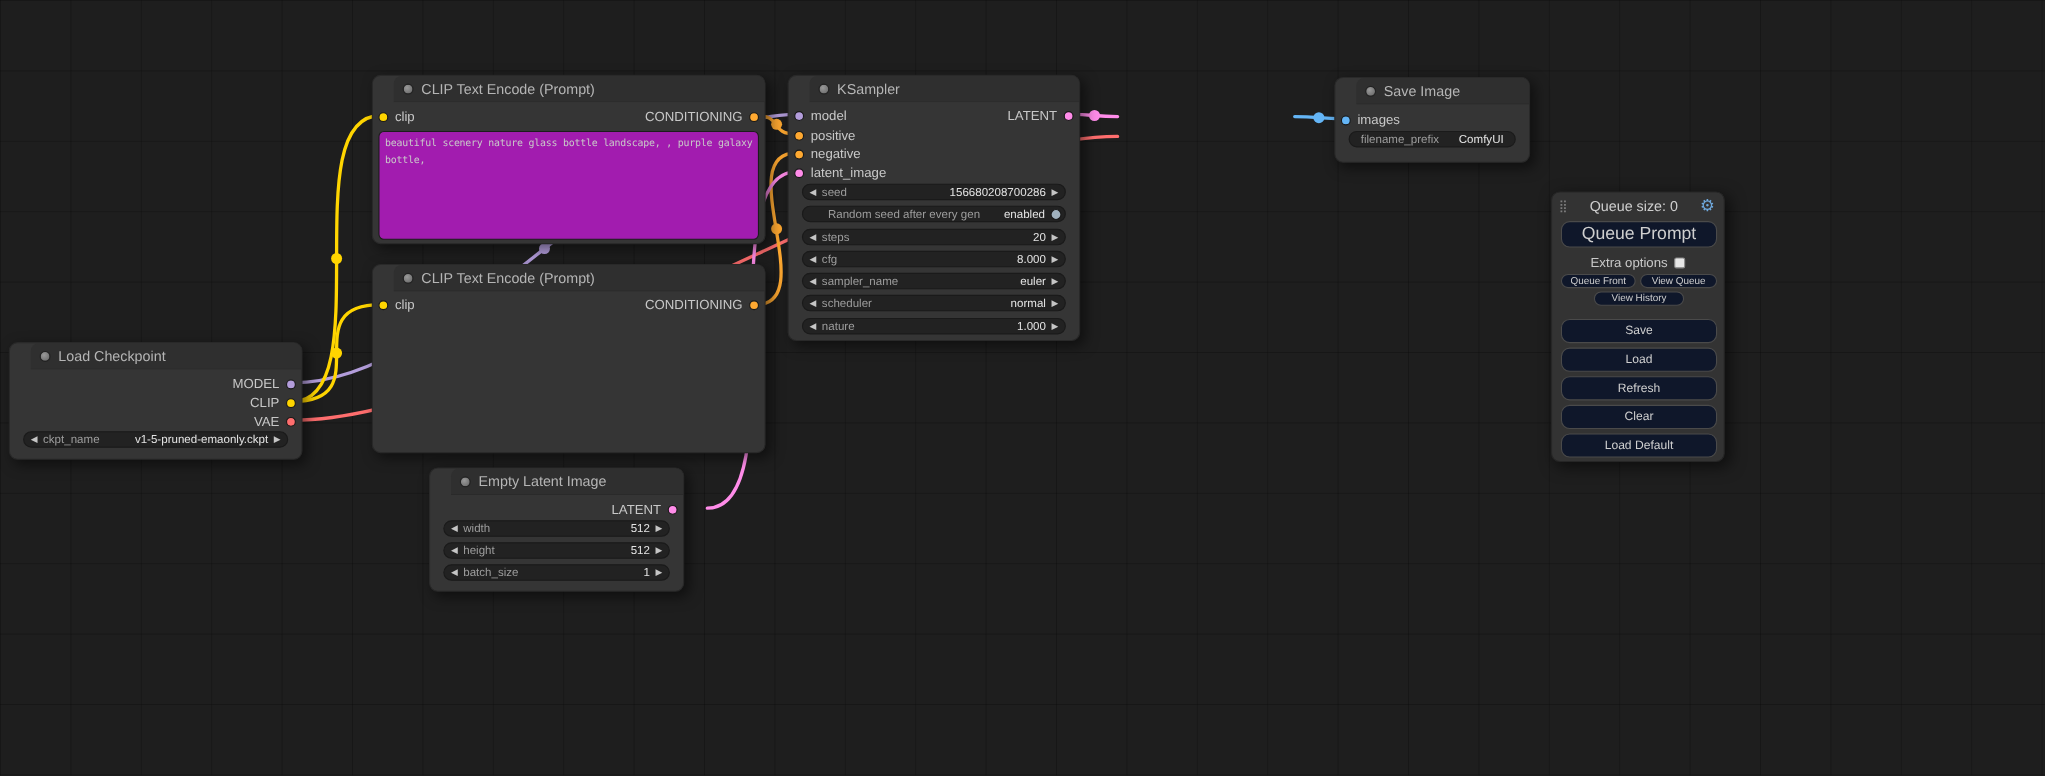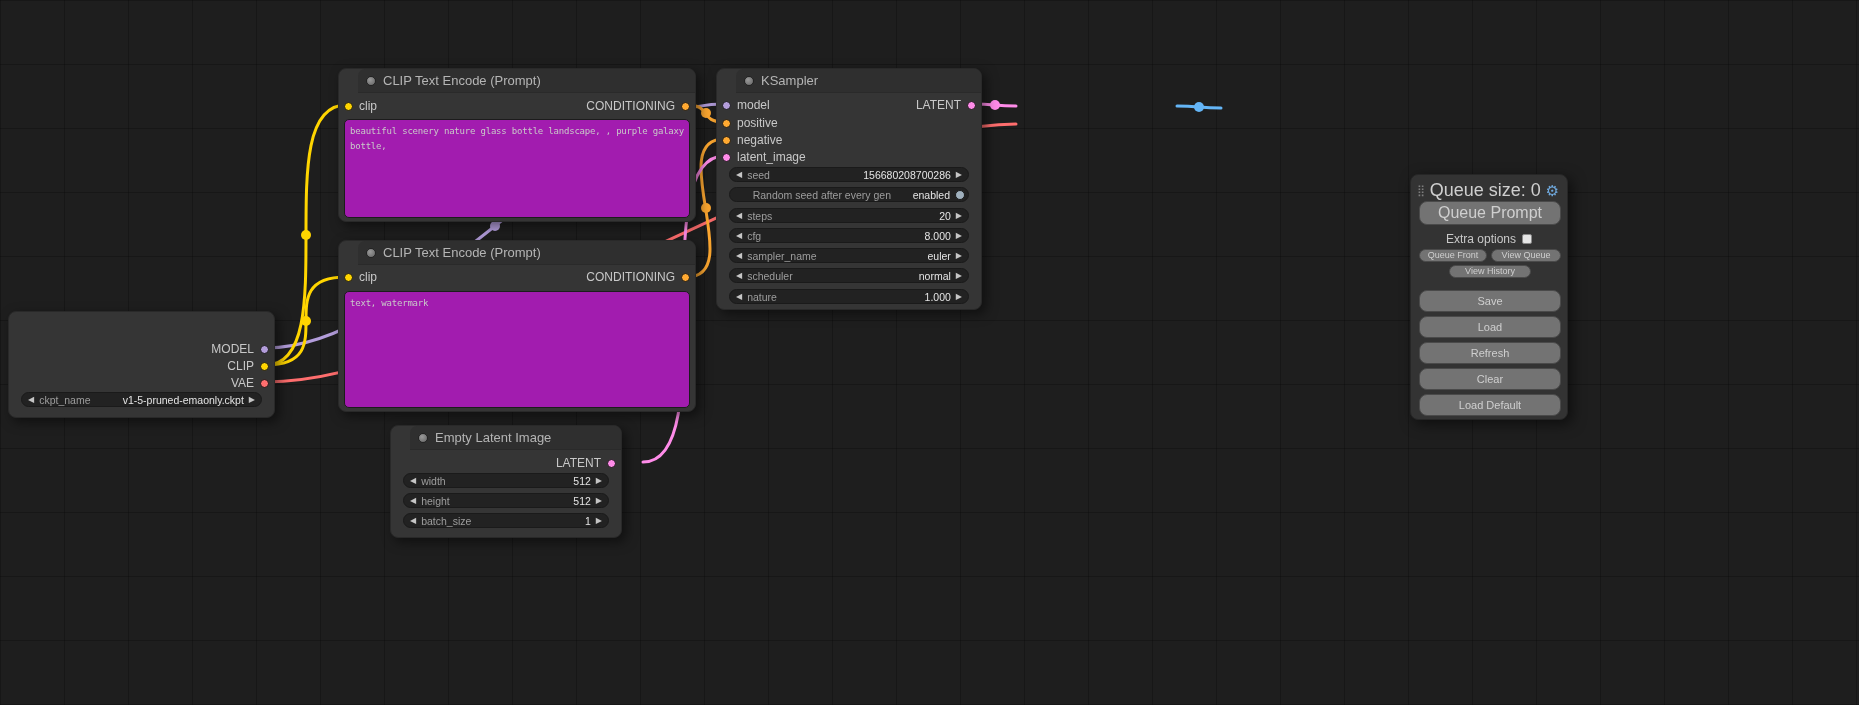--- a/index.html
+++ b/index.html
@@ -37,23 +37,23 @@
   .wknob { width:10px; height:10px; border-radius:50%; background:#9fb0bd;
            border:1px solid #1a1a1a; flex:0 0 auto; margin-right:-3px; }
   .textbox { position:absolute; left:5px; right:5px; background:#a21caf; border:1px solid #1c1c1c;
              border-radius:5px; padding:4px 5px; font-family:"DejaVu Sans Mono",monospace;
              font-size:9px; letter-spacing:-0.2px; line-height:1.7; color:#c9c9c9;
              white-space:pre-wrap; overflow:hidden; cursor:text; }
   .menu { position:absolute; z-index:2; background:#333; border:1px solid #262626;
           border-radius:8px; box-shadow:4px 4px 14px rgba(0,0,0,.55); color:#ccc; }
   .mheader { display:flex; align-items:center; padding:5px 8px 0 6px; }
   .mdrag { color:#7d7d7d; font-size:11px; cursor:grab; }
-  .mqueue { flex:1; text-align:center; font-size:18px; color:#cfcfcf; }
+  .mqueue { flex:1; text-align:center; font-size:13px; color:#cfcfcf; }
   .mgear { color:#6fa8dc; font-size:15px; line-height:1; cursor:pointer; }
-  .mbtn { position:absolute; left:8px; width:142px; background:#737373; border:1px solid #4a4a4a;
+  .mbtn { position:absolute; left:8px; width:142px; background:#0f172a; border:1px solid #4a4a4a;
           border-radius:8px; color:#cfcfcf; font-family:inherit; text-align:center;
           cursor:pointer; padding:0; display:block; }
   .mbtn.big { height:22px; font-size:11px; }
   .mbtn.qp  { height:24px; font-size:16px; }
   .mbtn.small { width:auto; height:13px; font-size:9px; border-radius:7px; line-height:11px; }
   .mextra { position:absolute; left:0; width:100%; display:flex; justify-content:center;
             align-items:center; gap:6px; font-size:12px; color:#c9c9c9; }
   .mcheck { width:10px; height:10px; background:#e6e6e6; border:1px solid #8a8a8a;
             border-radius:2px; cursor:pointer; }
 </style>
@@ -77,20 +77,24 @@
     <circle cx="306" cy="321" r="5" fill="#FFD500"></circle>
     <circle cx="641" cy="253" r="5" fill="#FF6E6E"></circle>
     <circle cx="706" cy="113" r="5" fill="#FFA931"></circle>
     <circle cx="706" cy="208" r="5" fill="#FFA931"></circle>
     <circle cx="684" cy="309" r="5" fill="#FF8CE9"></circle>
     <circle cx="995" cy="105" r="5" fill="#FF8CE9"></circle>
     <circle cx="1199" cy="107" r="5" fill="#64B5F6"></circle>
   </svg>
 
   <div class="node" style="left:8px;top:311px;width:267px;height:107px">
+    <div class="ntitle">
+      <span class="tdot"></span>
+      <span class="ttext">Load Checkpoint</span>
+    </div>
     <div class="slot out" style="top:30px">
       <span class="slabel">MODEL</span>
       <span class="sdot" style="background: rgb(179, 157, 219);"></span>
     </div>
     <div class="slot out" style="top:47px">
       <span class="slabel">CLIP</span>
       <span class="sdot" style="background: rgb(255, 213, 0);"></span>
     </div>
     <div class="slot out" style="top:64px">
       <span class="slabel">VAE</span>
@@ -126,21 +130,20 @@
       <span class="ttext">CLIP Text Encode (Prompt)</span>
     </div>
     <div class="slot in" style="top:29px">
       <span class="sdot" style="background: rgb(255, 213, 0);"></span>
       <span class="slabel">clip</span>
     </div>
     <div class="slot out" style="top:29px">
       <span class="slabel">CONDITIONING</span>
       <span class="sdot" style="background: rgb(255, 169, 49);"></span>
     </div>
-    <div class="textbox" style="top:50px;height:117px">text, watermark</div>
   </div>
 
   <div class="node" style="left:390px;top:425px;width:232px;height:113px">
     <div class="ntitle">
       <span class="tdot"></span>
       <span class="ttext">Empty Latent Image</span>
     </div>
     <div class="slot out" style="top:30px">
       <span class="slabel">LATENT</span>
       <span class="sdot" style="background: rgb(255, 140, 233);"></span>
@@ -227,20 +230,34 @@
     </div>
     <div class="widget" style="top:220px">
       <span class="warrow">◀</span>
       <span class="wlabel">nature</span>
       <span class="wvalue">1.000</span>
       <span class="warrow">▶</span>
     </div>
   </div>
 
 
+  <div class="node" style="left:1213px;top:70px;width:178px;height:78px">
+    <div class="ntitle">
+      <span class="tdot"></span>
+      <span class="ttext">Save Image</span>
+    </div>
+    <div class="slot in" style="top:31px">
+      <span class="sdot" style="background: rgb(100, 181, 246);"></span>
+      <span class="slabel">images</span>
+    </div>
+    <div class="widget noarrow" style="top:48px">
+      <span class="wlabel">filename_prefix</span>
+      <span class="wvalue">ComfyUI</span>
+    </div>
+  </div>
 
   <div class="menu" style="left:1410px;top:174px;width:158px;height:246px">
     <div class="mheader">
       <span class="mdrag">⣿</span>
       <span class="mqueue">Queue size: 0</span>
       <span class="mgear">⚙</span>
     </div>
     <button class="mbtn qp" style="top:26px">Queue Prompt</button>
     <div class="mextra" style="top:57px">
       <span>Extra options</span>

